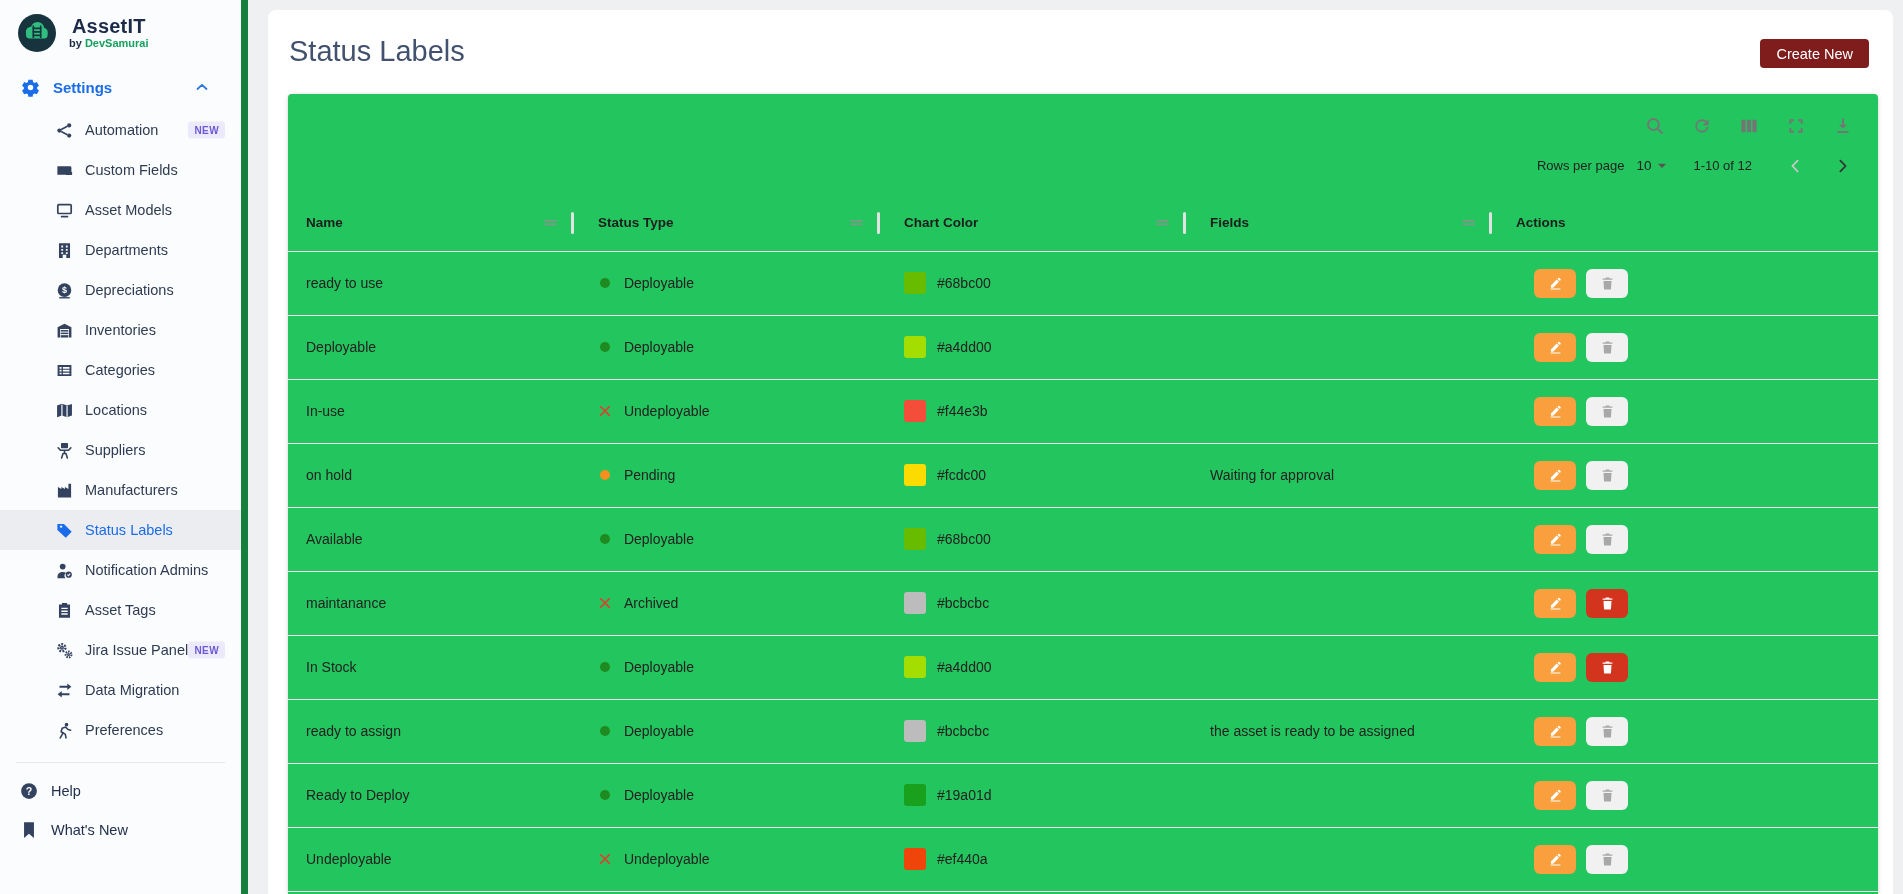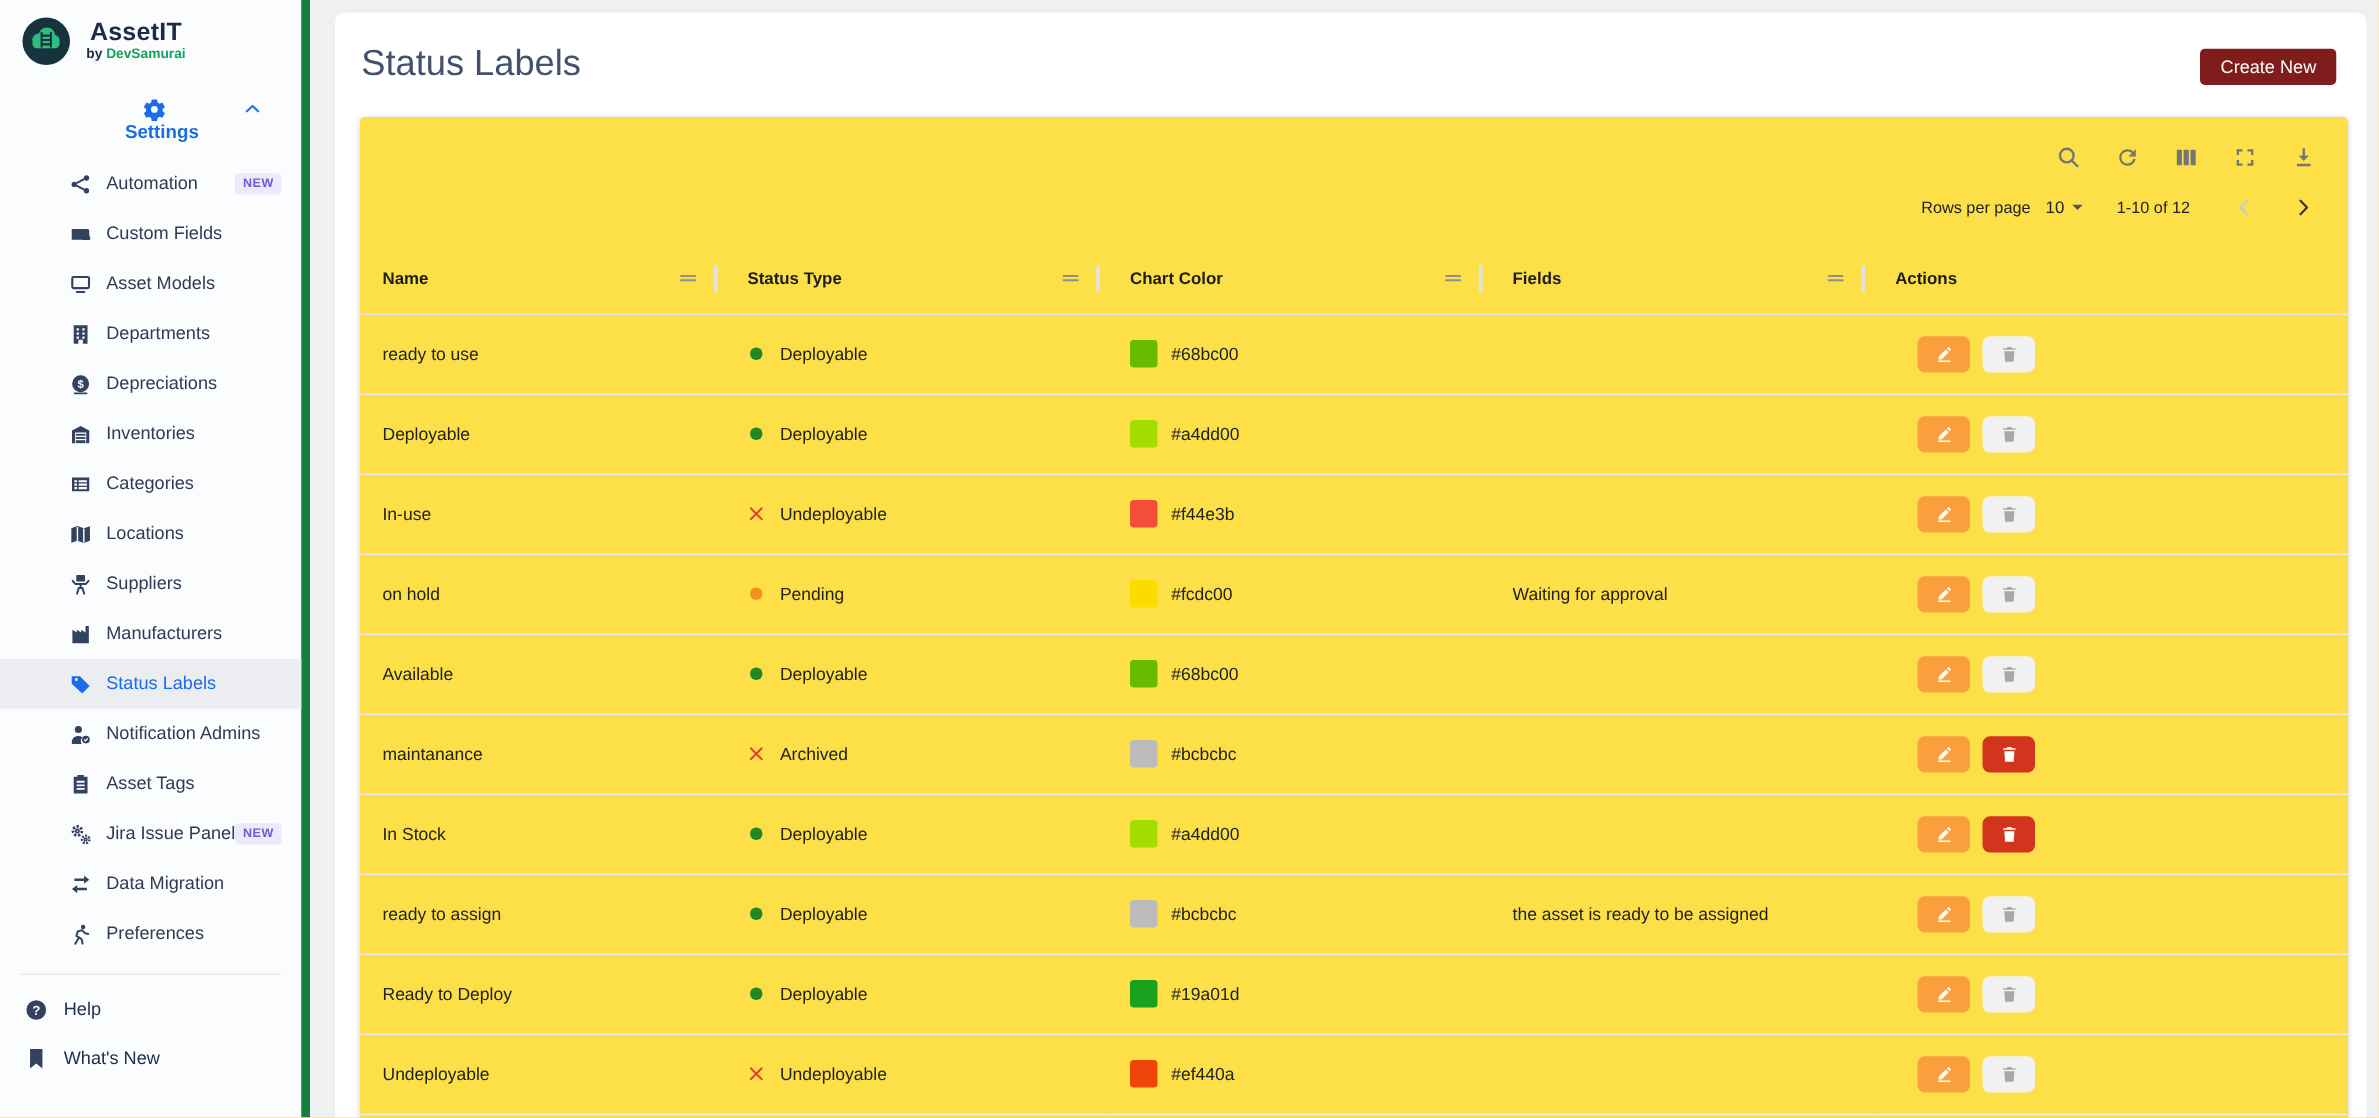--- a/index.html
+++ b/index.html
@@ -16,21 +16,21 @@
     position:absolute; left:0; top:0; width:248px; height:894px;
     background:#fbfcfd; border-right:7px solid #15803d; z-index:2;
   }
   .logo-row { display:flex; align-items:flex-start; padding:13px 0 0 17px; }
   .logo-circle { width:40px; height:40px; flex:0 0 auto; }
   .logo-text { margin-left:12px; display:flex; flex-direction:column; align-items:center; padding-top:2px; }
   .app-name { font-size:20px; font-weight:bold; color:#1c2b4a; letter-spacing:.2px; line-height:22px; }
   .byline { font-size:11px; font-weight:bold; color:#1c2b4a; line-height:13px; }
   .byline .brand { color:#16a05d; }
 
-  .settings-row { display:flex; align-items:center; margin-top:17px; padding:8px 16px 8px 21px; color:#1b6ce8; position:relative; cursor:pointer;flex-direction:column; }
+  .settings-row { display:flex; align-items:center; margin-top:17px; padding:8px 16px 8px 21px; color:#1b6ce8; position:relative; cursor:pointer; }
   .settings-gear { width:19px; height:19px; color:#1b6ce8; }
   .settings-label { font-size:15px; font-weight:bold; margin-left:13px; }
   .settings-chevron { position:absolute; right:33px; top:13px; width:12px; color:#2b77e0; }
 
   .menu { margin-top:5px; }
   .menu-item { position:relative; height:40px; display:flex; align-items:center; padding-left:56px; cursor:pointer; }
   .mi-icon { width:17px; height:17px; color:#33425f; flex:0 0 auto; }
   .mi-label { margin-left:12px; font-size:14.5px; font-weight:500; color:#2e3b52; white-space:nowrap; }
   .menu-item.active { background:#ebedf1; }
   .menu-item.active .mi-icon, .menu-item.active .mi-label { color:#1b6ce8; }
@@ -51,21 +51,21 @@
   }
   .page-title { position:absolute; left:21px; top:25px; font-size:29px; font-weight:500; color:#42526e; }
   .create-btn {
     position:absolute; right:24px; top:29px; background:#7f1d1d; color:#fff;
     border:none; border-radius:4px; font-family:"Liberation Sans",sans-serif;
     font-size:14.5px; font-weight:normal; padding:7px 16px; height:29px; cursor:pointer;
   }
 
   .table-card {
     position:absolute; left:20px; right:15px; top:84px; bottom:0;
-    background:#fde047; border-radius:4px 4px 0 0; overflow:hidden;
+    background:#22c55e; border-radius:4px 4px 0 0; overflow:hidden;
     box-shadow:0 1px 5px rgba(0,0,0,.16), 0 0 1px rgba(0,0,0,.12);
   }
   .card-toolbar { display:flex; justify-content:flex-end; align-items:center; gap:27px; padding:22px 25px 10px 0; }
   .tb-icon { width:20px; height:20px; color:#757575; cursor:pointer; }
 
   .card-pagination { display:flex; justify-content:flex-end; align-items:center; padding:12px 30px 22px 0; color:#1f1f1f; }
   .rpp-label { font-size:13px; color:#222; }
   .rpp-select { margin-left:12px; display:flex; align-items:center; gap:6px; cursor:pointer; }
   .rpp-value { font-size:13.5px; color:#222; }
   .rpp-caret { width:10px; color:#555; }

